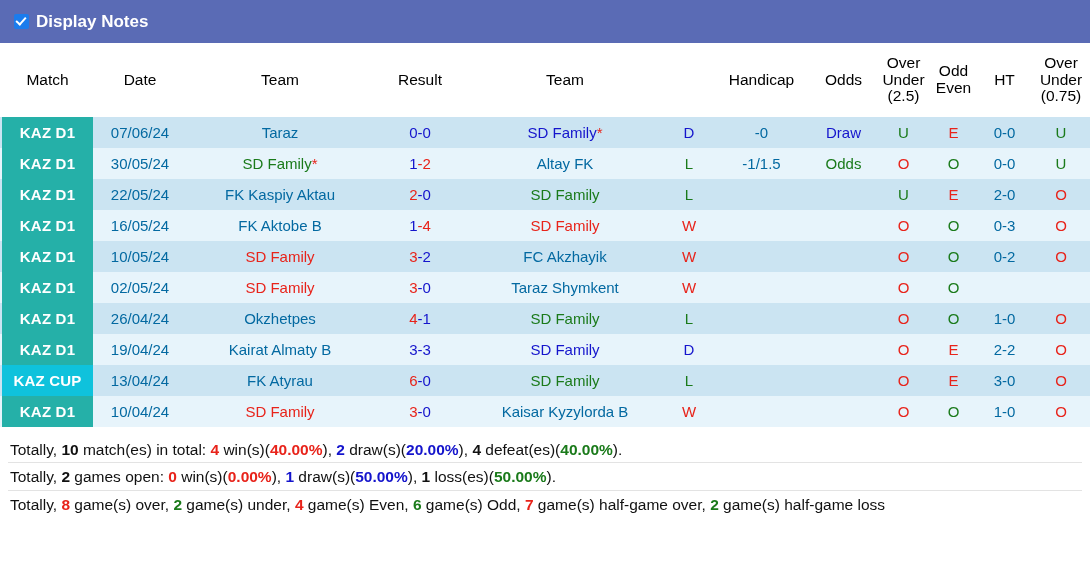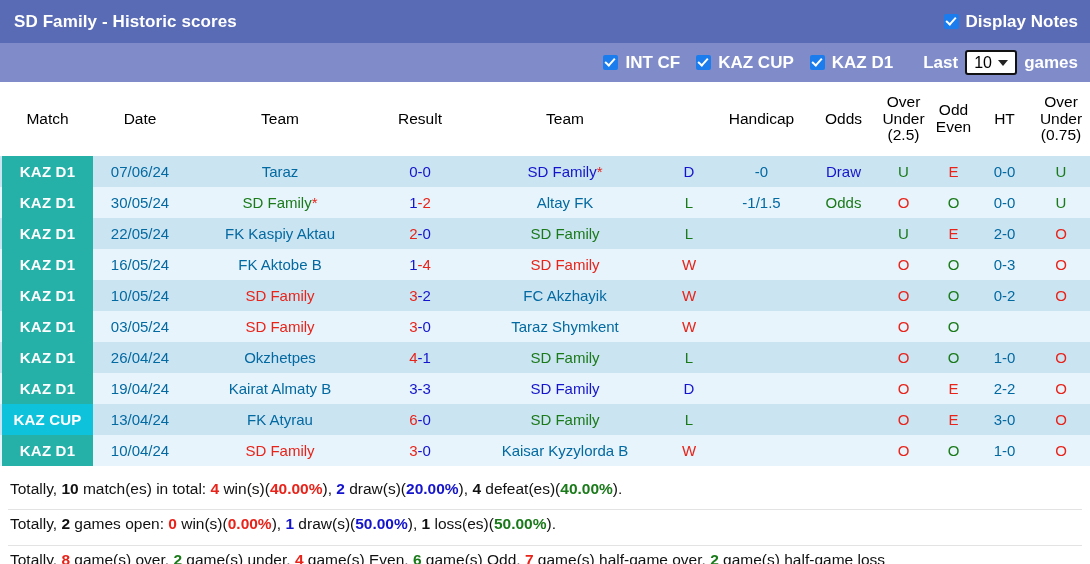--- a/index.html
+++ b/index.html
@@ -194,66 +194,43 @@
   .star { color: #e8231a; }
 
   
   .footer {
     padding: 9px 8px 0 8px;
     font-size: 15.5px;
     color: #111111;
     line-height: 1.05;
   }
   .footer-line {
-    padding: 6px 0 12px 2px;
+    padding: 6px 0 4px 2px;
     border-bottom: 1px solid #e3e3e3;
     white-space: nowrap;
   }
   .footer-line:last-child { border-bottom: none; }
   .footer b { font-weight: bold; }
   b.red   { color: #e8231a; }
   b.blue  { color: #1414cc; }
   b.green { color: #1a7a1a; }
   b.black { color: #111111; }
 </style>
 </head>
 <body>
 
 <div class="page">
 
   <div class="titlebar">
-    <div class="titlebar-title">SD Family - Historic scores</div>
     <div class="titlebar-right">
       <span class="cbox"></span>
       <span class="notes-label">Display Notes</span>
     </div>
   </div>
 
-  <div class="filterbar">
-    <div class="filter-item">
-      <span class="cbox"></span>
-      <span class="filter-label">INT CF</span>
-    </div>
-    <div class="filter-item">
-      <span class="cbox"></span>
-      <span class="filter-label">KAZ CUP</span>
-    </div>
-    <div class="filter-item">
-      <span class="cbox"></span>
-      <span class="filter-label">KAZ D1</span>
-    </div>
-    <div class="last-group">
-      <span class="filter-label">Last</span>
-      <div class="games-select">
-        <span>10</span>
-        <span class="caret"></span>
-      </div>
-      <span class="filter-label">games</span>
-    </div>
-  </div>
 
   <table class="scores">
     <colgroup>
       <col class="c-comp">
         <col class="c-date">
         <col class="c-home">
         <col class="c-res">
       <col class="c-away">
         <col class="c-wdl">
         <col class="c-hcap">
@@ -368,21 +345,21 @@
           <td class="black"></td>
           <td class="red">O</td>
           <td class="green">O</td>
           <td class="black">0-2</td>
           <td class="red">O</td>
         </tr>
         <tr class="row-b">
           <td class="comp">
             <span class="badge d1">KAZ D1</span>
           </td>
-          <td class="black">03/05/24</td>
+          <td class="black">02/05/24</td>
           <td class="red">SD Family</td>
           <td><span class="red">3</span><span class="blue">-0</span></td>
           <td class="black">Taraz Shymkent</td>
           <td class="red">W</td>
           <td class="black"></td>
           <td class="black"></td>
           <td class="red">O</td>
           <td class="green">O</td>
           <td class="black"></td>
           <td class="red"></td>

